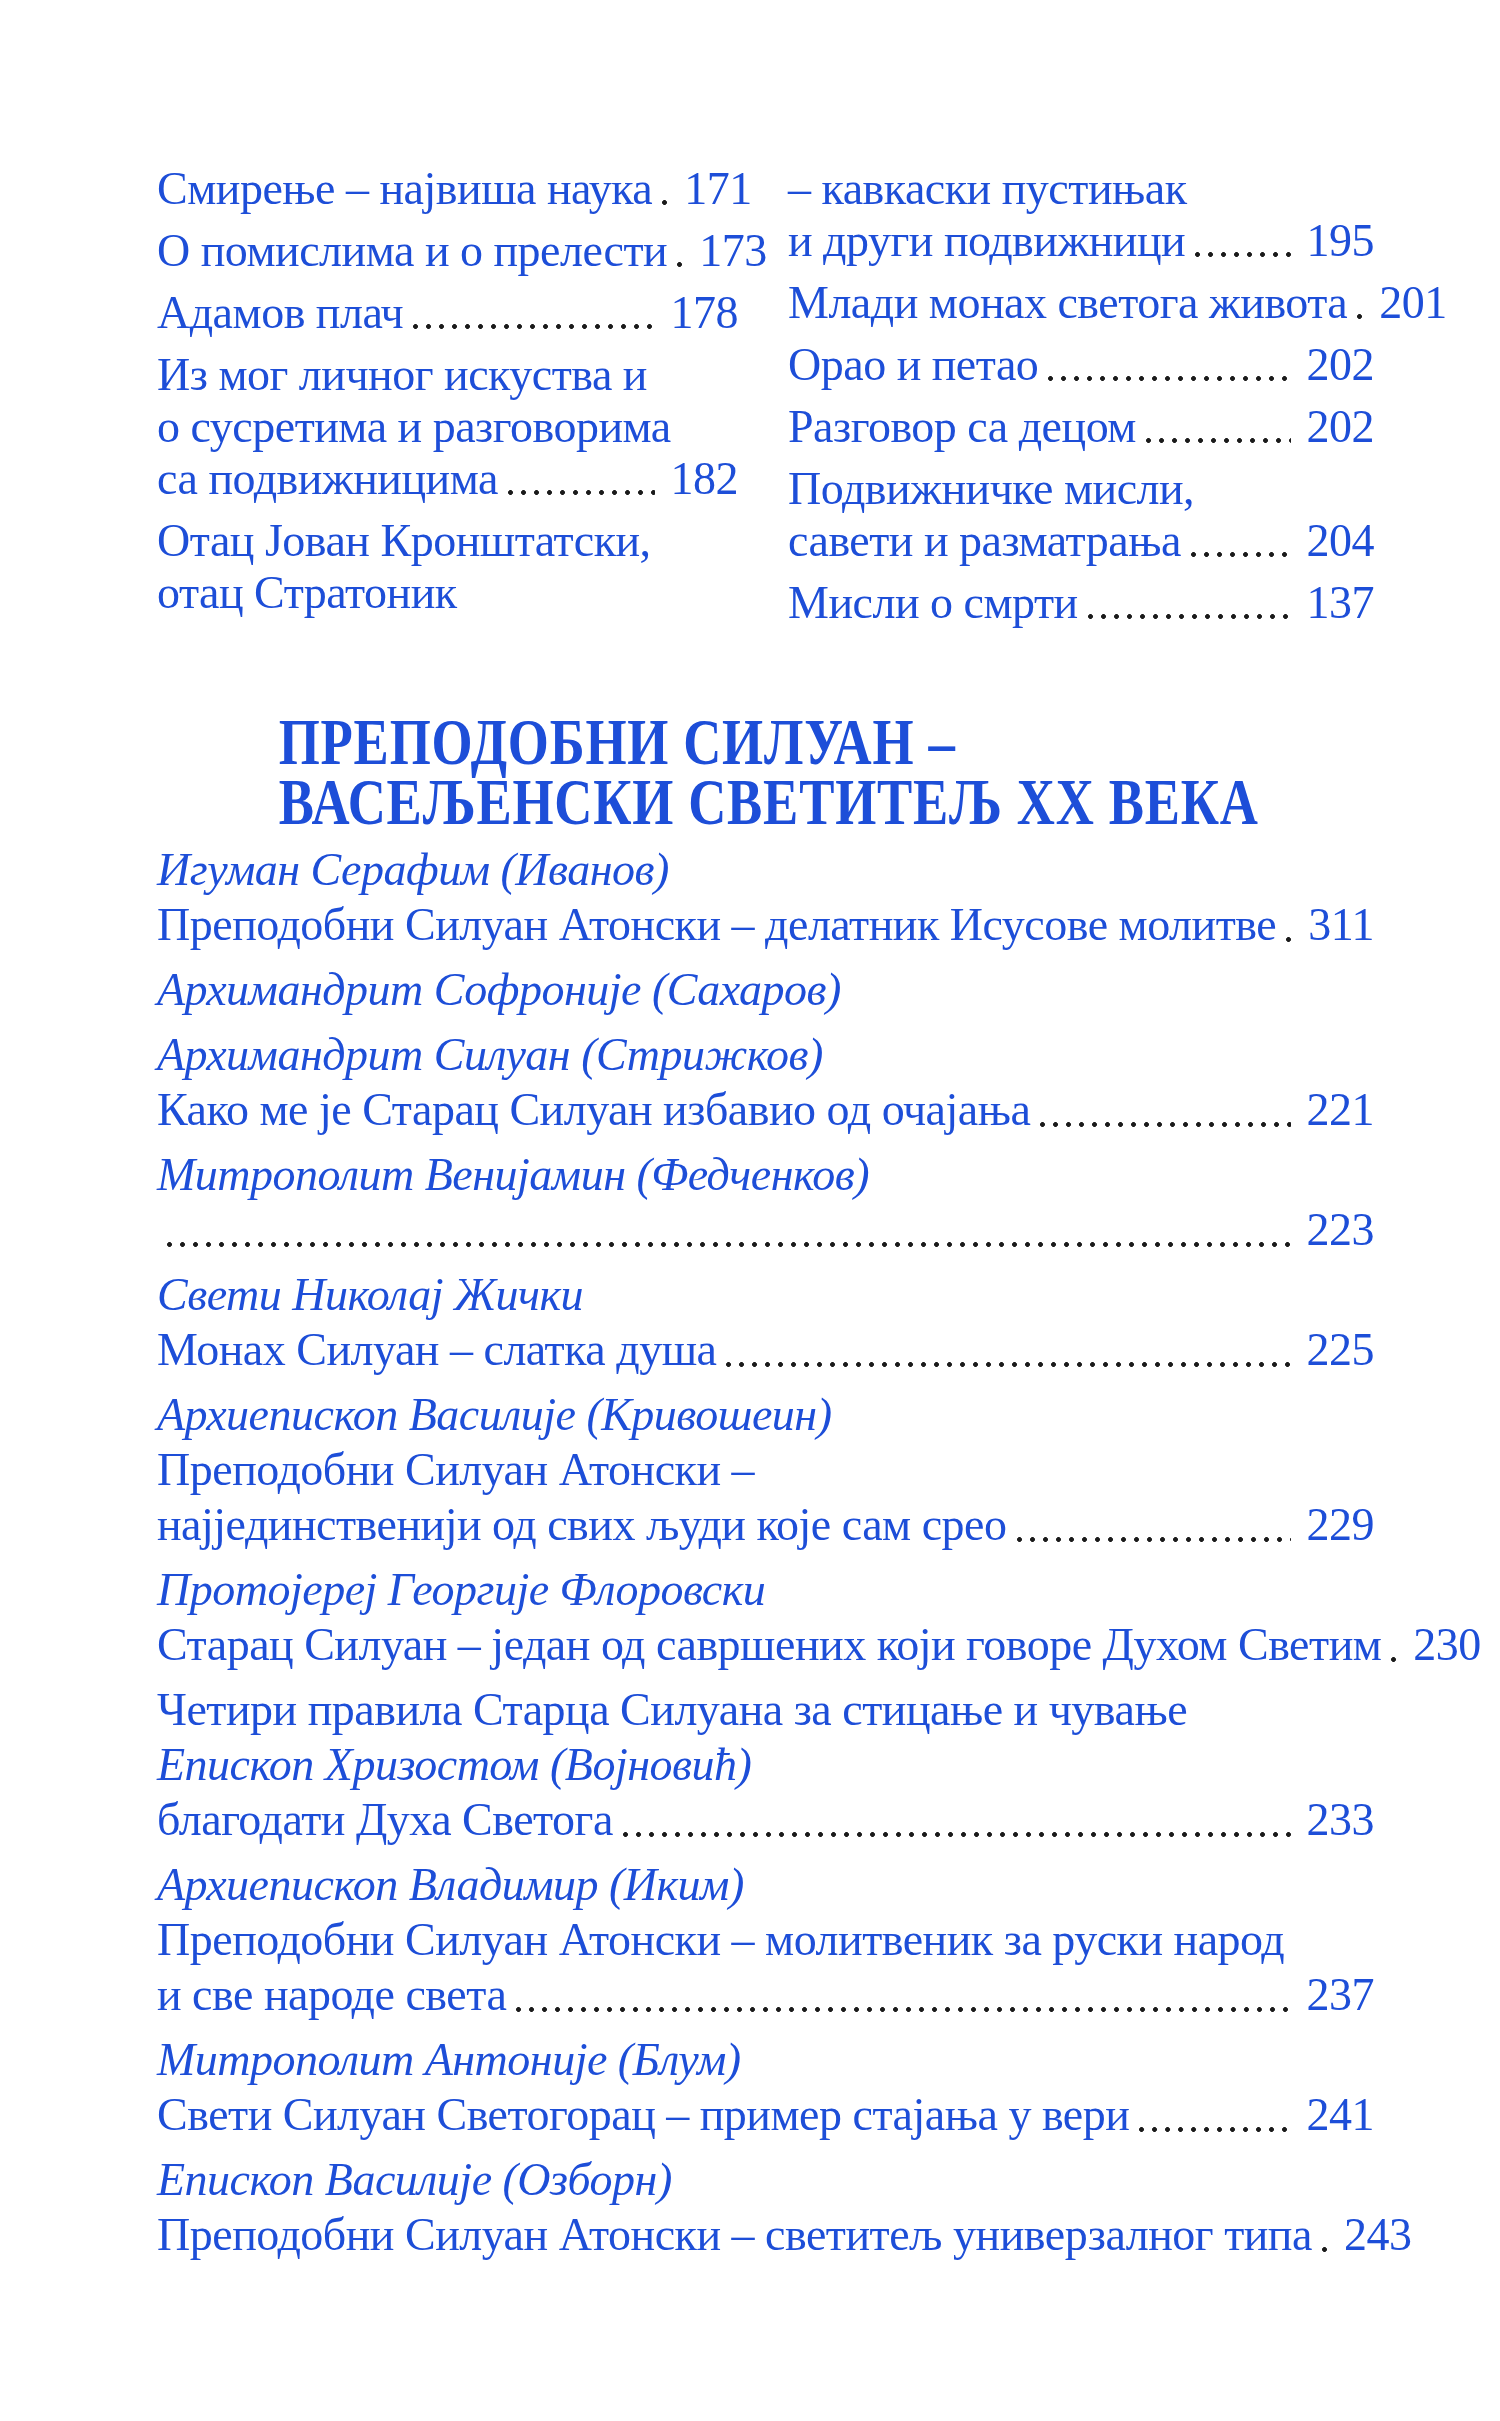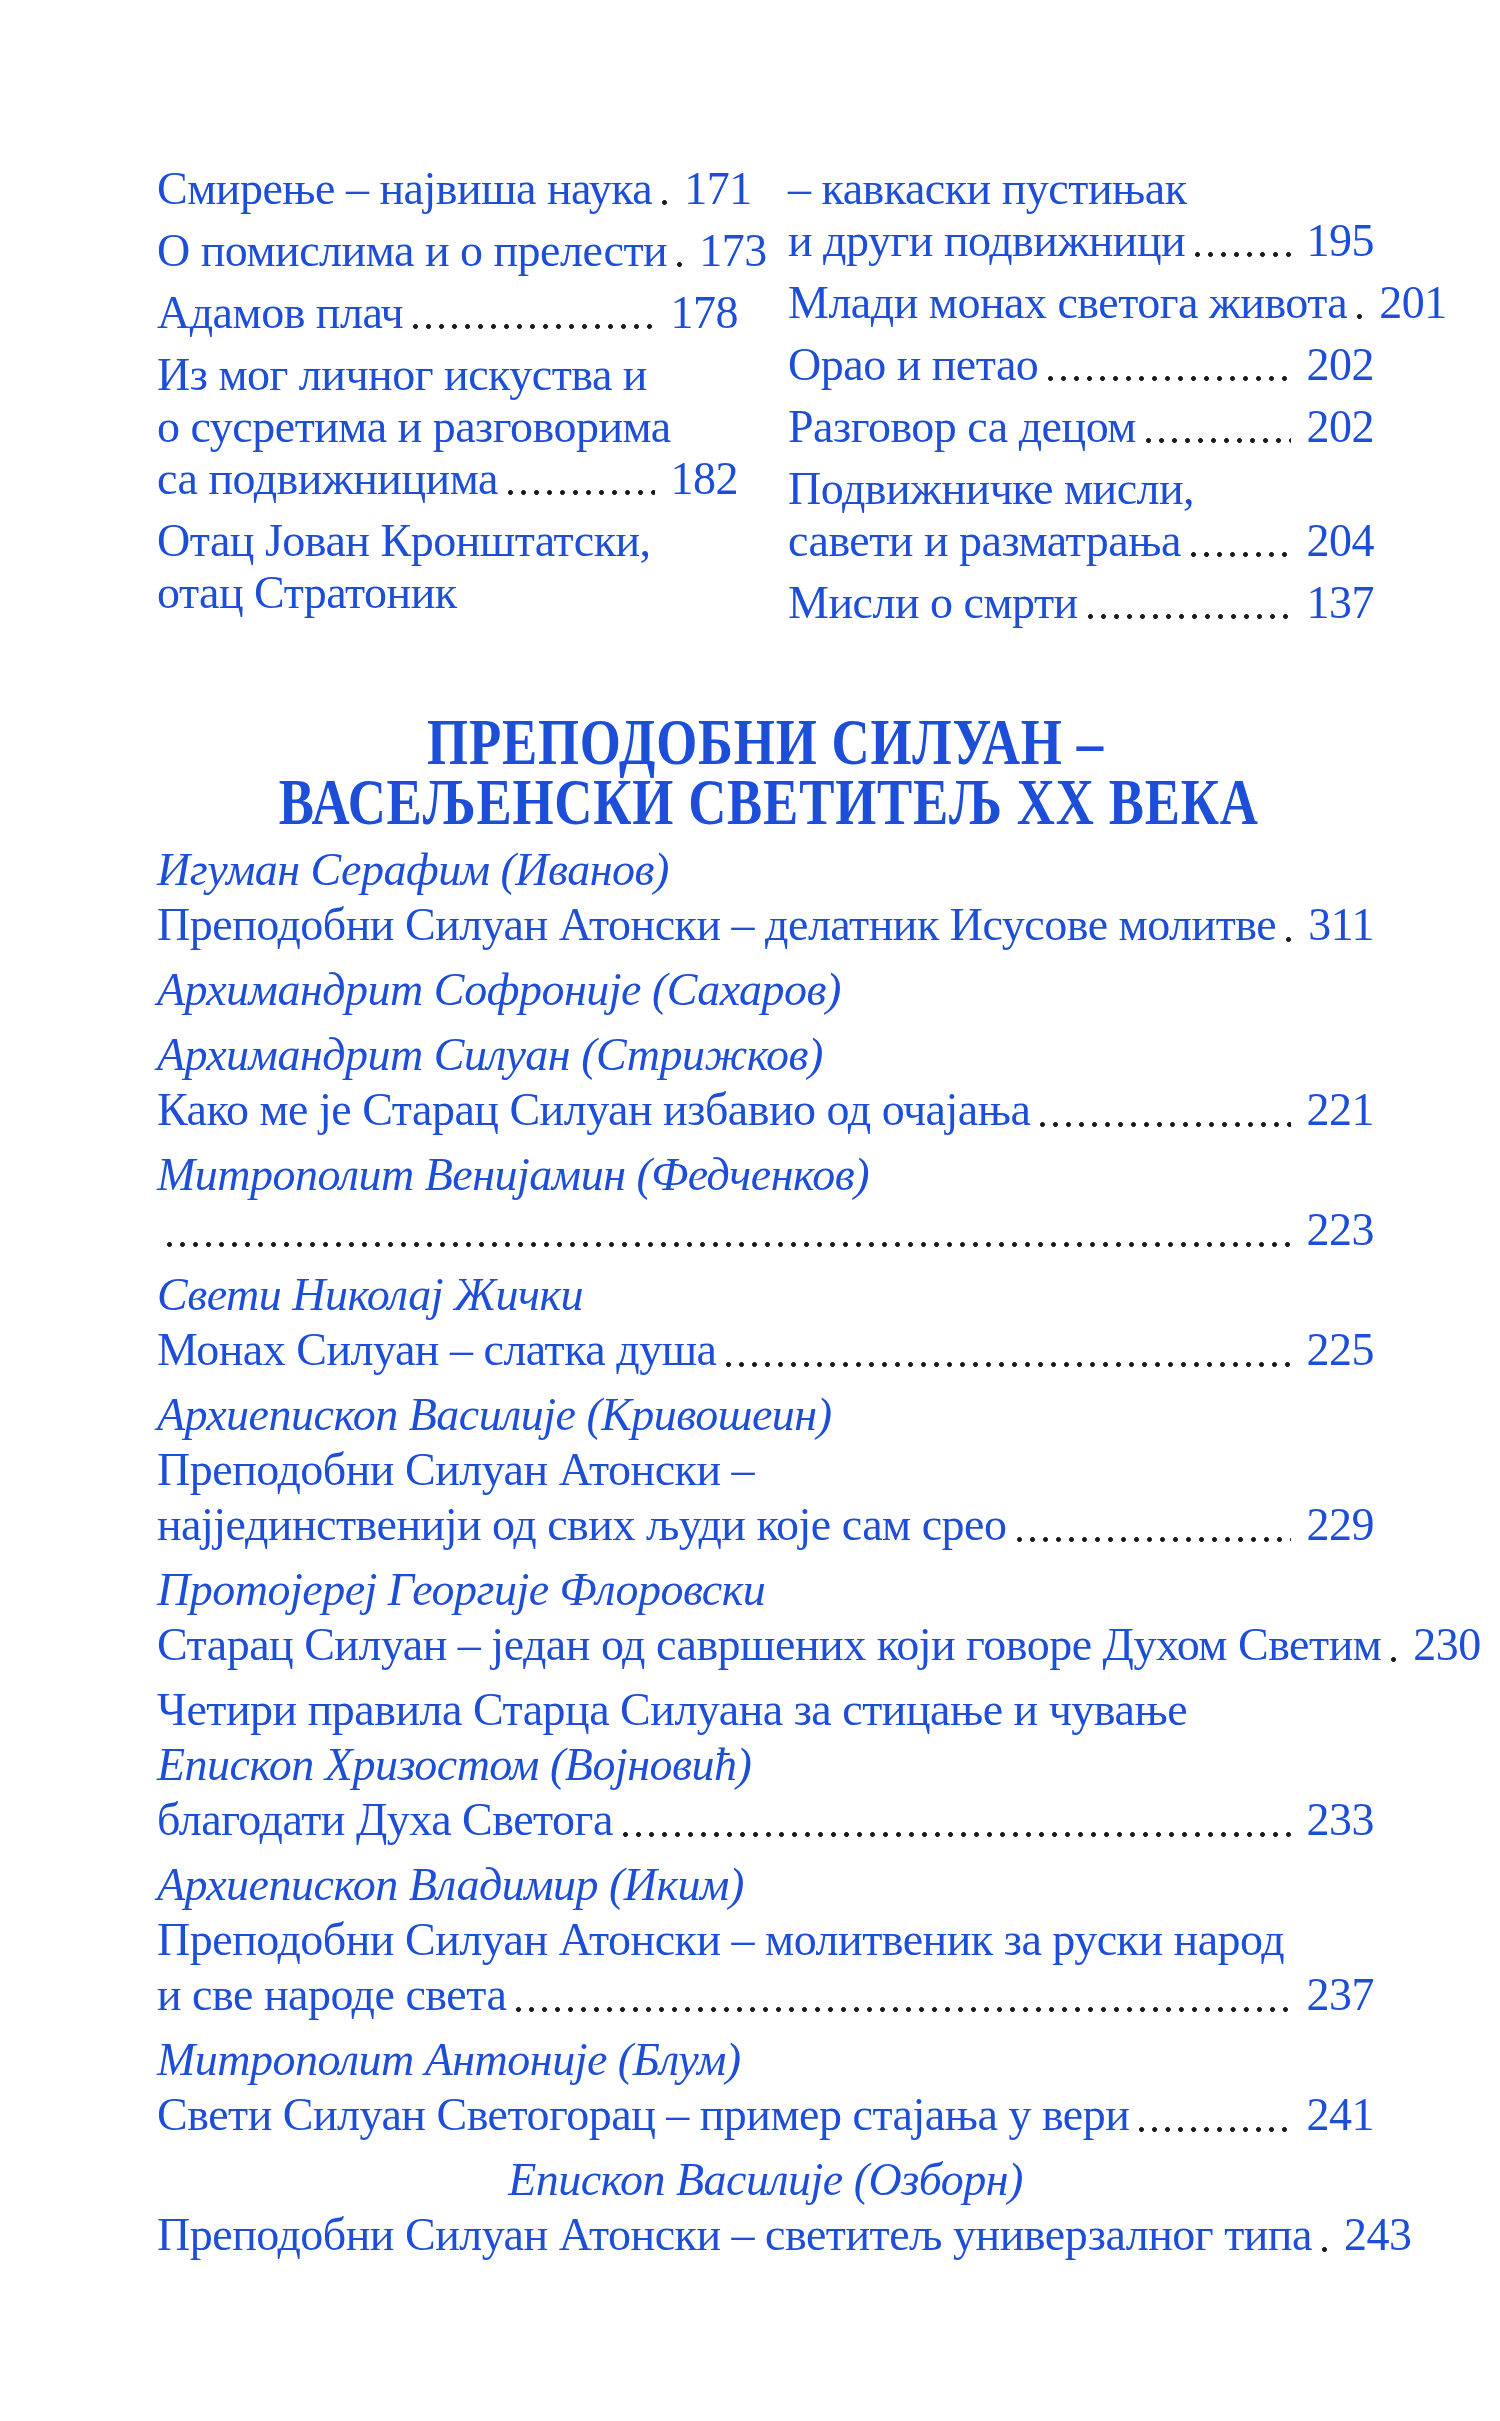--- a/index.html
+++ b/index.html
@@ -17,21 +17,21 @@
     position: absolute;
     top: 163px;
     left: 157px;
     width: 1217px;
     display: flex;
     gap: 50px;
   }
   .col { width: 581px; flex: 0 0 auto; }
   .col-right { width: 586px; }
   .toc-item { margin-bottom: 10px; }
-  .toc-item:last-child { margin-bottom: 0; text-align: center; }
+  .toc-item:last-child { margin-bottom: 0; }
   .toc-line {
     display: flex;
     align-items: baseline;
     font-size: 46px;
     line-height: 52px;
     letter-spacing: -0.5px;
   }
   .toc-text { white-space: nowrap; flex: 0 1 auto; }
   .leader {
     flex: 1 1 0;
@@ -44,21 +44,20 @@
     background-repeat: repeat-x;
     background-position: left bottom;
     overflow: hidden;
   }
   .pagenum { white-space: nowrap; }
   .heading {
     position: absolute;
     top: 712px;
     left: 157px;
     width: 1217px;
-    text-align: center;
     font-weight: bold;
     font-size: 66px;
     line-height: 60px;
     letter-spacing: 1px;
   }
   .heading-line {
     transform: scaleX(0.8);
     transform-origin: 50% 50%;
     white-space: nowrap;
   }

